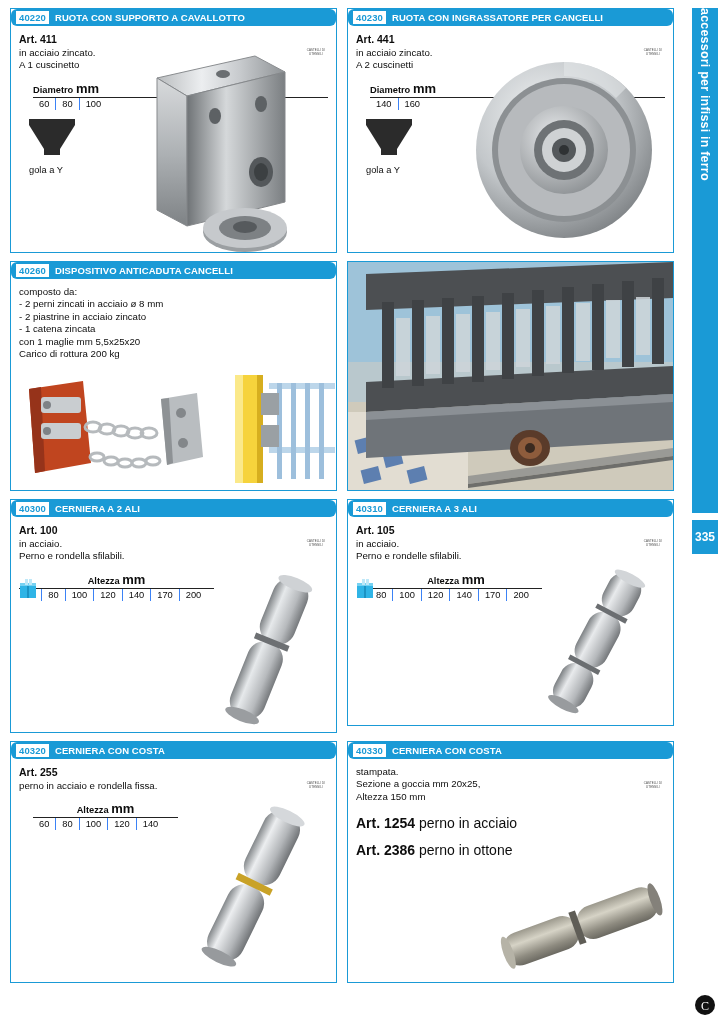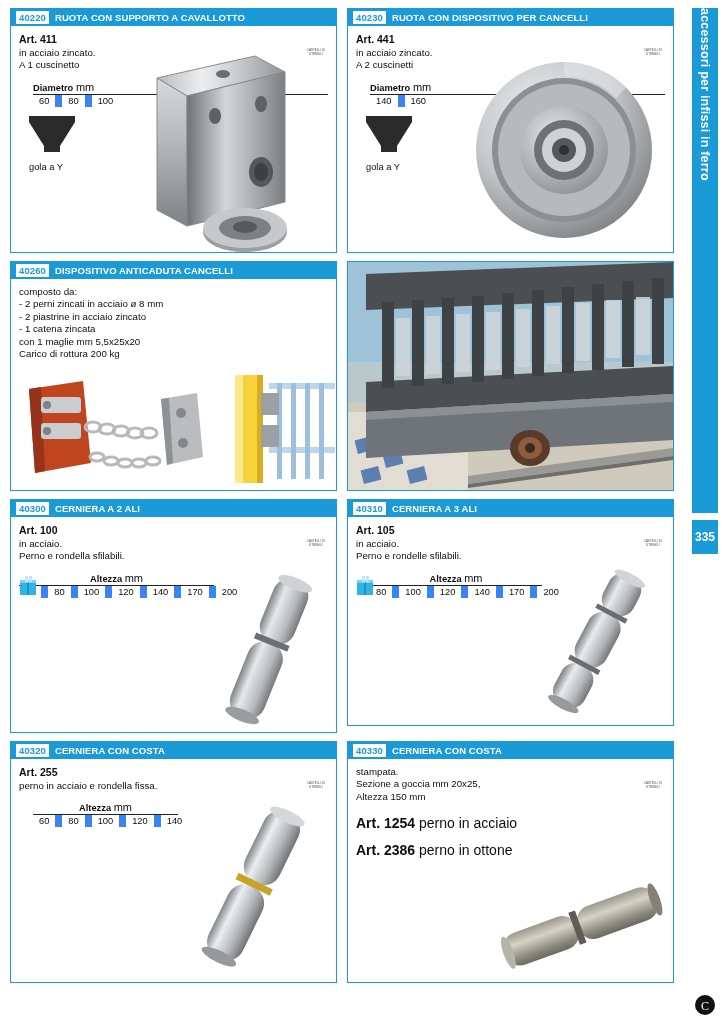--- a/index.html
+++ b/index.html
@@ -72,45 +72,46 @@
   .hdr {
     height: 17px;
     background: #1a9ad6;
     color: #ffffff;
     display: flex;
     align-items: center;
     font-size: 9.5px;
     font-weight: bold;
     padding-left: 5px;
     letter-spacing: .1px;
+    border-radius: 6px;
   }
   .hdr .code {
     background: #ffffff;
     color: #1a9ad6;
     font-weight: bold;
     font-size: 9.5px;
     padding: 1px 3px;
     margin-right: 6px;
     line-height: 11px;
   }
   .body { position: relative; padding: 7px 8px 4px 8px; }
   .art { font-size: 10.5px; font-weight: bold; margin: 0 0 2px 0; }
   .txt { font-size: 9.7px; line-height: 12.4px; margin: 0; }
   
   .dim { margin: 9px 0 0 14px; }
   .dim-title { font-size: 9.3px; font-weight: bold; margin-bottom: 1px; }
-  .dim-title .u { font-weight: normal; font-size: 11px; }
+  .dim-title .u { font-weight: bold; font-size: 13px; }
   .dim-row {
     display: flex;
     border-top: 1px solid #222;
     font-size: 9.3px;
   }
   .dim-row span {
     padding: 1px 6px;
-    border-right: 7px solid #3b82f6;
+    border-right: 1px solid #3b82f6;
   }
   .dim-row span:last-child { border-right: none; }
   
   .gola { margin: 9px 0 0 10px; width: 58px; }
   .gola-label { font-size: 9.3px; margin-top: 6px; text-align: left; }
   
   .calogo {
     position: absolute; right: 7px; top: 6px;
     width: 26px; text-align: center;
   }
@@ -220,21 +221,21 @@
             <ellipse cx="110" cy="184" rx="42" ry="20" fill="#c6c9cc"></ellipse>
             <ellipse cx="110" cy="184" rx="26" ry="12" fill="#7d8184"></ellipse>
             <ellipse cx="110" cy="183" rx="12" ry="6" fill="#565a5d"></ellipse>
           </svg>
         </div>
       </div>
 
       <div class="panel half" style="height:245px">
         <div class="hdr">
           <span class="code">40230</span>
-          <span>RUOTA CON DISPOSITIVO PER CANCELLI</span>
+          <span>RUOTA CON INGRASSATORE PER CANCELLI</span>
         </div>
         <div class="body">
           <div class="calogo">
             <div class="mark">CA</div>
             <div class="sub">CASTELLI DI UTENSILI</div>
           </div>
           <p class="art">Art. 441</p>
           <p class="txt">in acciaio zincato.</p>
           <p class="txt">A 2 cuscinetti</p>
 

